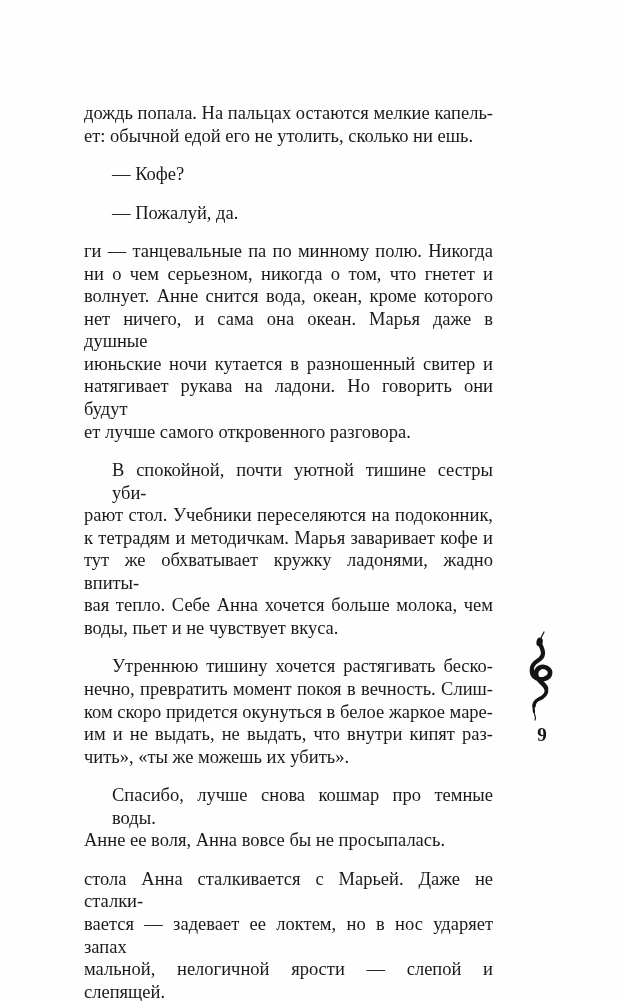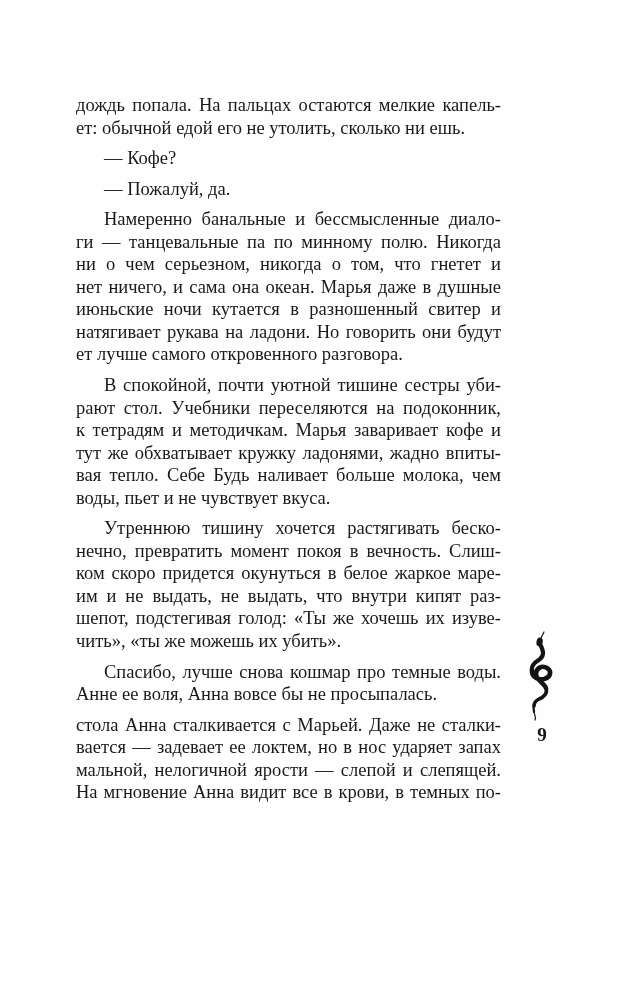--- a/index.html
+++ b/index.html
@@ -17,21 +17,21 @@
     color: #1a1a1a;
   }
   .text-block {
     position: absolute;
     left: 68px;
     top: 86px;
     width: 441px;
     font-size: 18.5px;
     line-height: 22.55px;
   }
-  .para { margin: 8px; padding: 0; }
+  .para { margin: 16px; padding: 0; }
   .line {
     text-align: justify;
     text-align-last: justify;
     text-justify: inter-word;
     box-sizing: border-box;
     white-space: normal;
   }
   .line.lastline {
     text-align: right;
     text-align-last: left;
@@ -72,42 +72,41 @@
         <div class="line firstline">дождь попала. На пальцах остаются мелкие капель-</div>
         <div class="line lastline">ет: обычной едой его не утолить, сколько ни ешь.</div>
       </div>
       <div class="para">
         <div class="line firstline indented lastline">— Кофе?</div>
       </div>
       <div class="para">
         <div class="line firstline indented lastline">— Пожалуй, да.</div>
       </div>
       <div class="para">
-        <div class="line firstline indented">Намеренно банальные и бессмысленные диало-</div>
         <div class="line">ги — танцевальные па по минному полю. Никогда</div>
         <div class="line">ни о чем серьезном, никогда о том, что гнетет и</div>
+        <div class="line">волнует. Анне снится вода, океан, кроме которого</div>
         <div class="line">нет ничего, и сама она океан. Марья даже в душные</div>
         <div class="line">июньские ночи кутается в разношенный свитер и</div>
         <div class="line">натягивает рукава на ладони. Но говорить они будут</div>
         <div class="line lastline">ет лучше самого откровенного разговора.</div>
       </div>
       <div class="para">
         <div class="line firstline indented">В спокойной, почти уютной тишине сестры уби-</div>
         <div class="line">рают стол. Учебники переселяются на подоконник,</div>
         <div class="line">к тетрадям и методичкам. Марья заваривает кофе и</div>
         <div class="line">тут же обхватывает кружку ладонями, жадно впиты-</div>
-        <div class="line">вая тепло. Себе Будь наливает больше молока, чем</div>
+        <div class="line">вая тепло. Себе Анна хочется больше молока, чем</div>
         <div class="line lastline">воды, пьет и не чувствует вкуса.</div>
       </div>
       <div class="para">
         <div class="line firstline indented">Утреннюю тишину хочется растягивать беско-</div>
         <div class="line">нечно, превратить момент покоя в вечность. Слиш-</div>
         <div class="line">ком скоро придется окунуться в белое жаркое маре-</div>
         <div class="line">им и не выдать, не выдать, что внутри кипят раз-</div>
-        <div class="line">шепот, подстегивая голод: «Ты же хочешь их изуве-</div>
         <div class="line lastline">чить», «ты же можешь их убить».</div>
       </div>
       <div class="para">
         <div class="line firstline indented">Спасибо, лучше снова кошмар про темные воды.</div>
         <div class="line lastline">Анне ее воля, Анна вовсе бы не просыпалась.</div>
       </div>
       <div class="para">
         <div class="line">стола Анна сталкивается с Марьей. Даже не сталки-</div>
         <div class="line">вается — задевает ее локтем, но в нос ударяет запах</div>
         <div class="line">мальной, нелогичной ярости — слепой и слепящей.</div>

